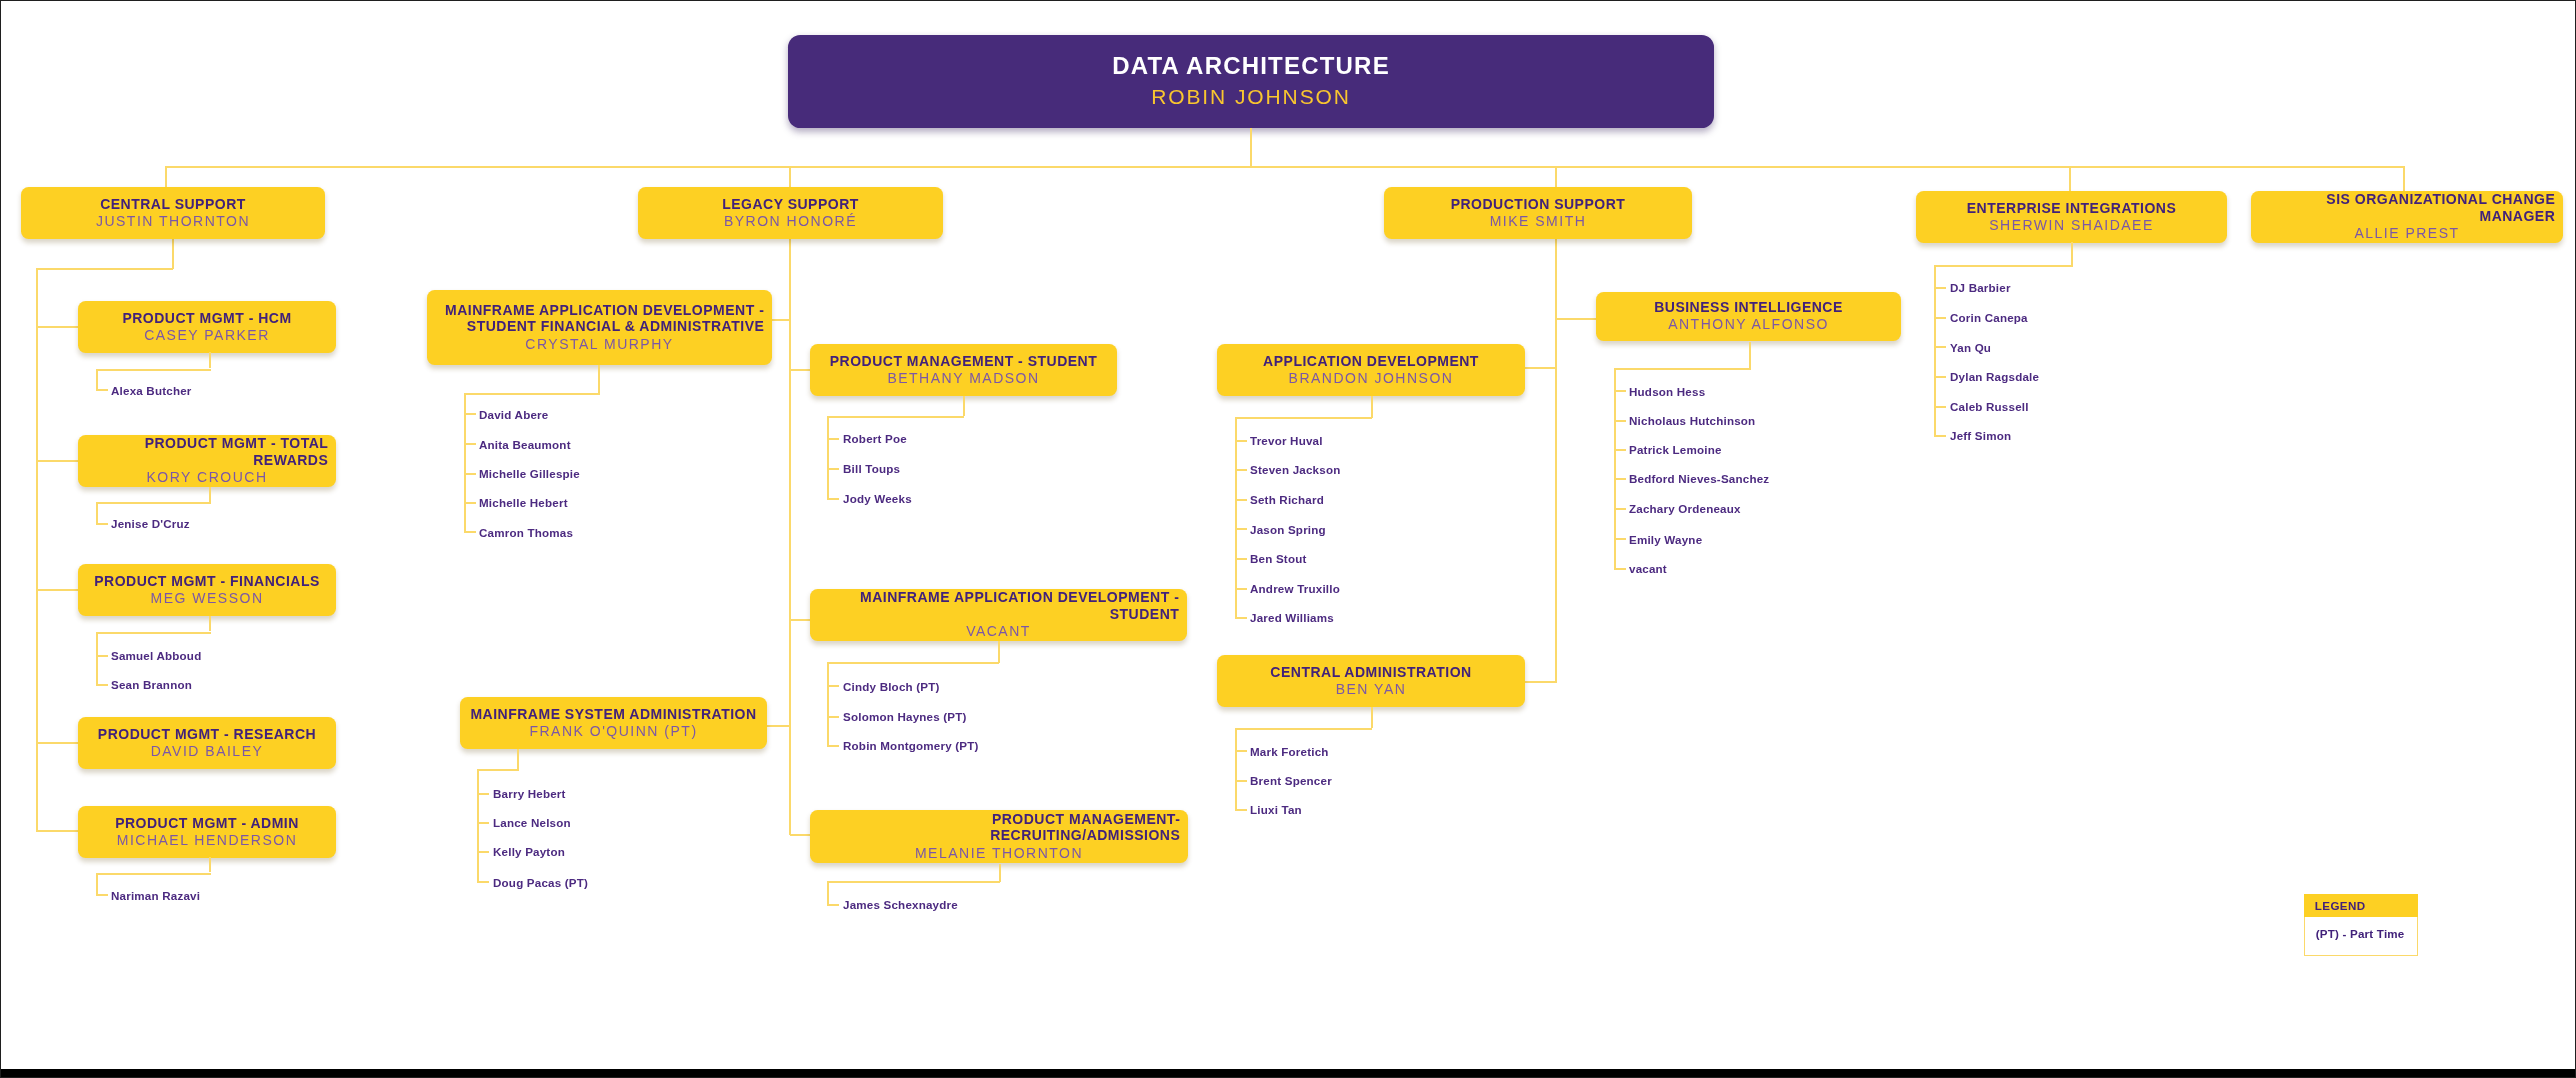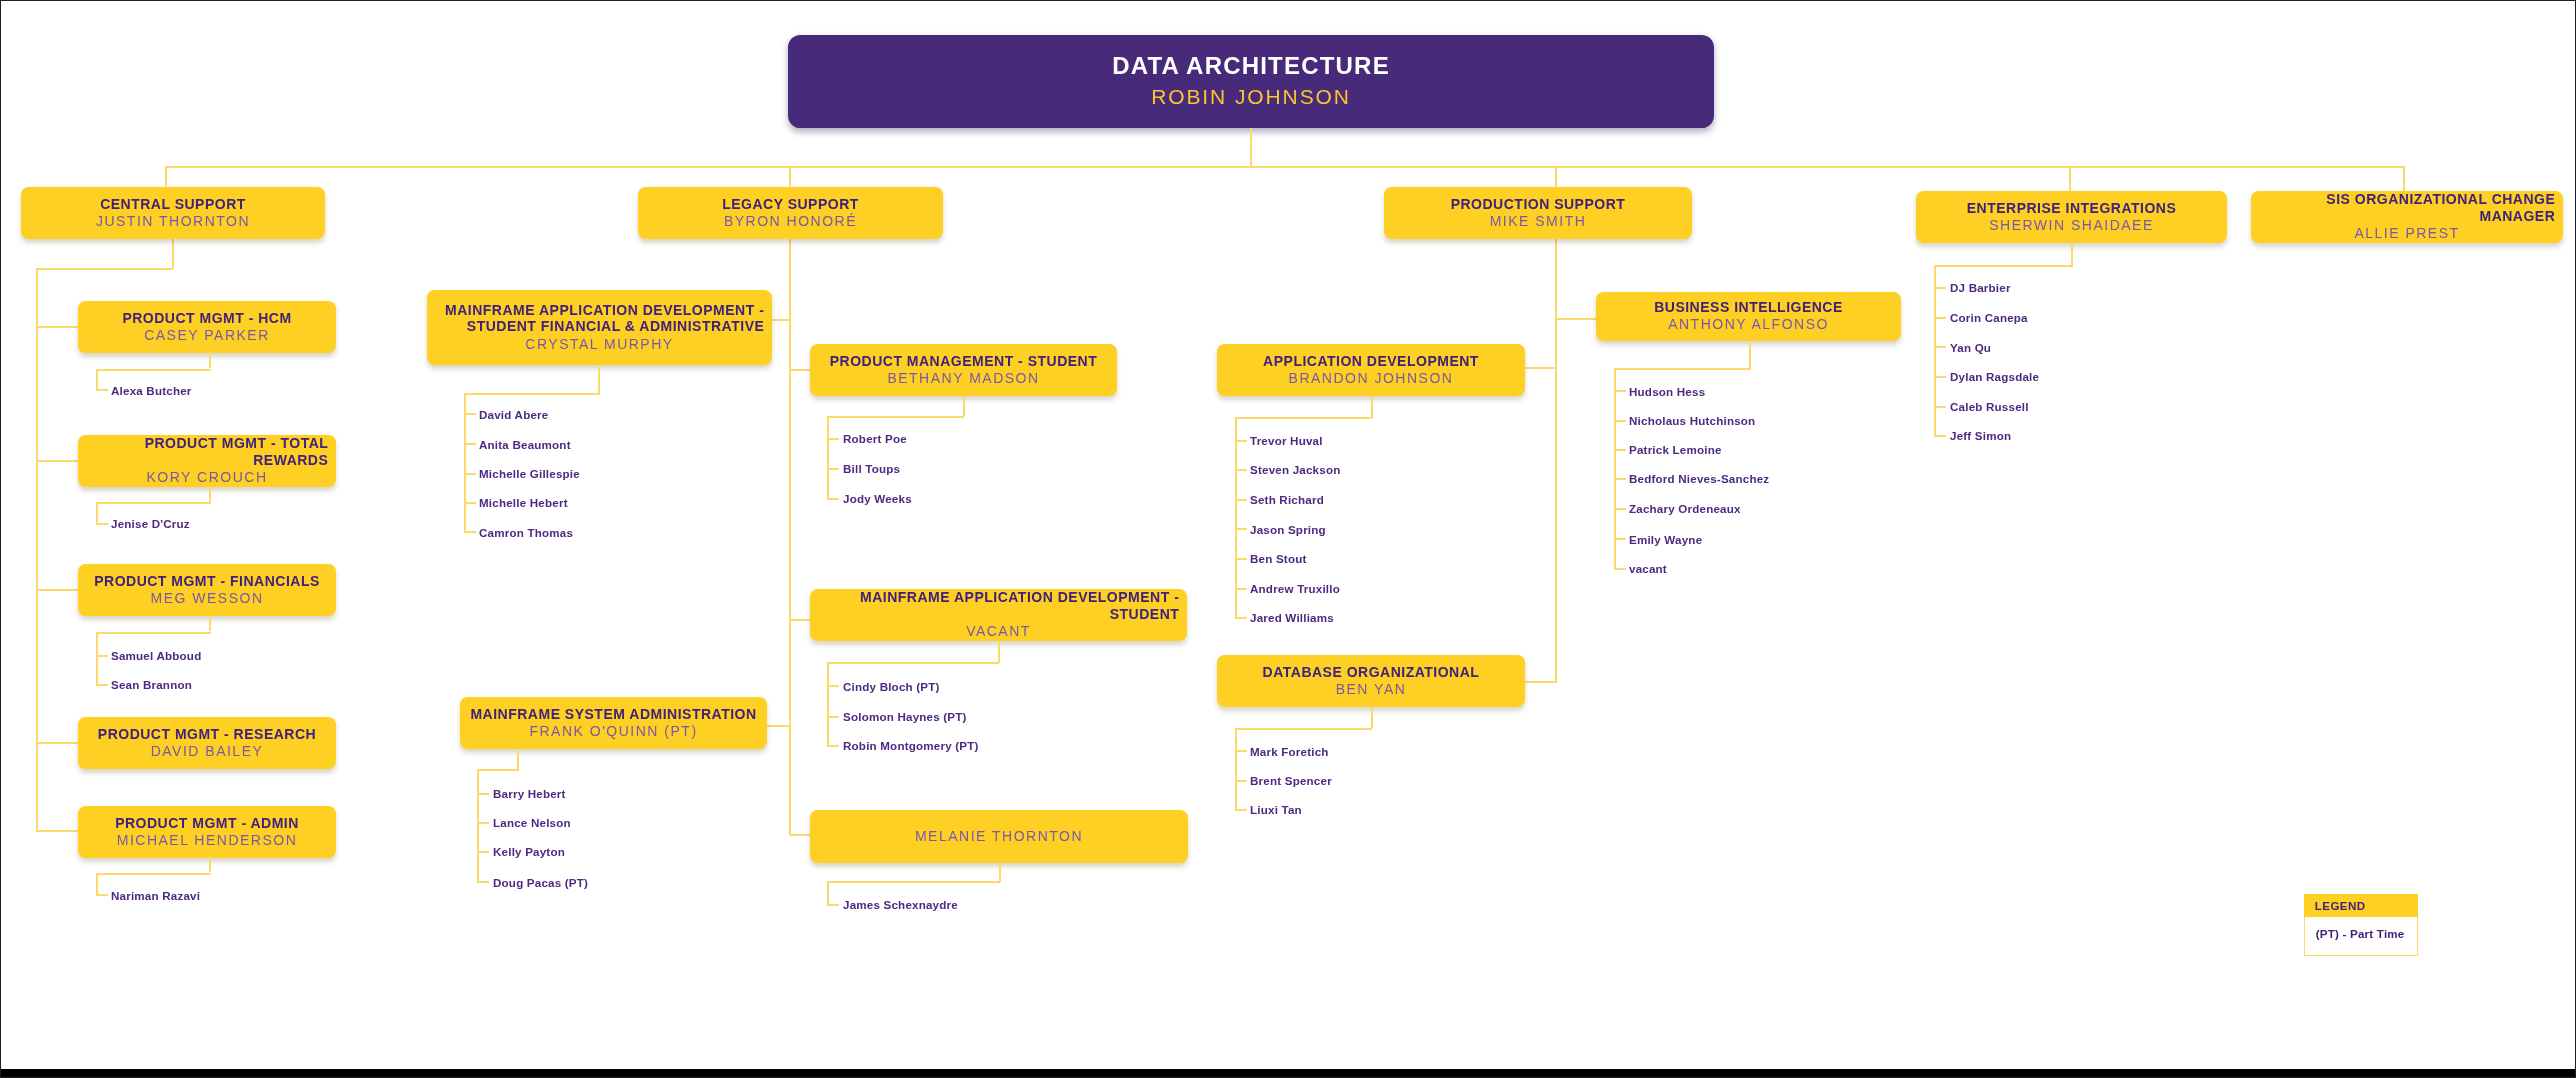--- a/index.html
+++ b/index.html
@@ -186,20 +186,21 @@
       <div class="line" style="left: 997px; top: 640px; width: 1.5px; height: 21.6px;"></div>
       <div class="line" style="left: 826px; top: 661px; width: 172px; height: 1.5px;"></div>
       <div class="line" style="left: 826px; top: 661px; width: 1.5px; height: 83px;"></div>
       <div class="line" style="left: 826px; top: 684px; width: 12.3px; height: 1.5px;"></div>
       <div class="member" style="left: 842px; top: 677px;">Cindy Bloch (PT)</div>
       <div class="line" style="left: 826px; top: 715px; width: 12.3px; height: 1.5px;"></div>
       <div class="member" style="left: 842px; top: 707px;">Solomon Haynes (PT)</div>
       <div class="line" style="left: 826px; top: 744px; width: 12.3px; height: 1.5px;"></div>
       <div class="member" style="left: 842px; top: 736px;">Robin Montgomery (PT)</div>
       <div class="box" style="left: 809px; top: 809px; width: 378px; height: 53px;">
+        <div class="box-title">PRODUCT MANAGEMENT- RECRUITING/ADMISSIONS</div>
         <div class="box-name">MELANIE THORNTON</div>
       </div>
       <div class="line" style="left: 998px; top: 863px; width: 1.5px; height: 17.7px;"></div>
       <div class="line" style="left: 826px; top: 880px; width: 173px; height: 1.5px;"></div>
       <div class="line" style="left: 826px; top: 880px; width: 1.5px; height: 23px;"></div>
       <div class="line" style="left: 826px; top: 903px; width: 12.3px; height: 1.5px;"></div>
       <div class="member" style="left: 842px; top: 895px;">James Schexnaydre</div>
       <div class="box" style="left: 1383px; top: 186px; width: 308px; height: 52px;">
         <div class="box-title">PRODUCTION SUPPORT</div>
         <div class="box-name">MIKE SMITH</div>
@@ -219,21 +220,21 @@
       <div class="member" style="left: 1249px; top: 490px;">Seth Richard</div>
       <div class="line" style="left: 1234px; top: 527px; width: 12.3px; height: 1.5px;"></div>
       <div class="member" style="left: 1249px; top: 520px;">Jason Spring</div>
       <div class="line" style="left: 1234px; top: 557px; width: 12.3px; height: 1.5px;"></div>
       <div class="member" style="left: 1249px; top: 549px;">Ben Stout</div>
       <div class="line" style="left: 1234px; top: 587px; width: 12.3px; height: 1.5px;"></div>
       <div class="member" style="left: 1249px; top: 579px;">Andrew Truxillo</div>
       <div class="line" style="left: 1234px; top: 616px; width: 12.3px; height: 1.5px;"></div>
       <div class="member" style="left: 1249px; top: 608px;">Jared Williams</div>
       <div class="box" style="left: 1216px; top: 654px; width: 308px; height: 52px;">
-        <div class="box-title">DATABASE ORGANIZATIONAL</div>
+        <div class="box-title">CENTRAL ADMINISTRATION</div>
         <div class="box-name">BEN YAN</div>
       </div>
       <div class="line" style="left: 1370px; top: 706px; width: 1.5px; height: 21px;"></div>
       <div class="line" style="left: 1234px; top: 727px; width: 137px; height: 1.5px;"></div>
       <div class="line" style="left: 1234px; top: 727px; width: 1.5px; height: 82px;"></div>
       <div class="line" style="left: 1234px; top: 749px; width: 12.3px; height: 1.5px;"></div>
       <div class="member" style="left: 1249px; top: 742px;">Mark Foretich</div>
       <div class="line" style="left: 1234px; top: 779px; width: 12.3px; height: 1.5px;"></div>
       <div class="member" style="left: 1249px; top: 771px;">Brent Spencer</div>
       <div class="line" style="left: 1234px; top: 808px; width: 12.3px; height: 1.5px;"></div>

